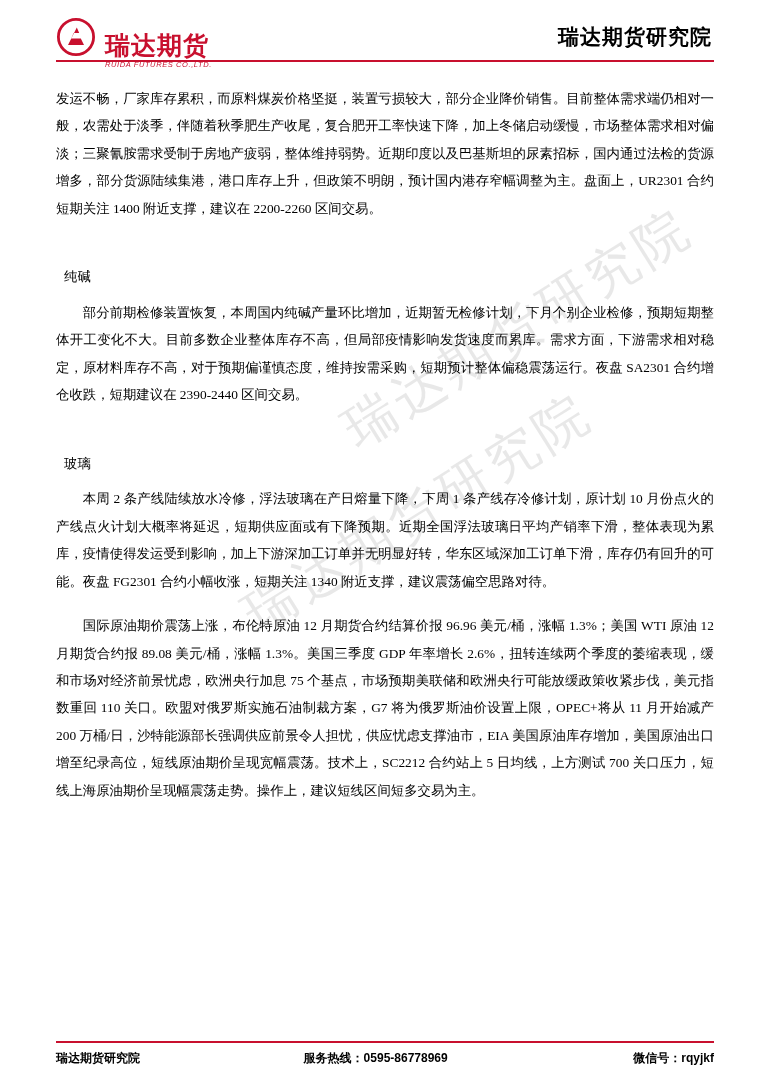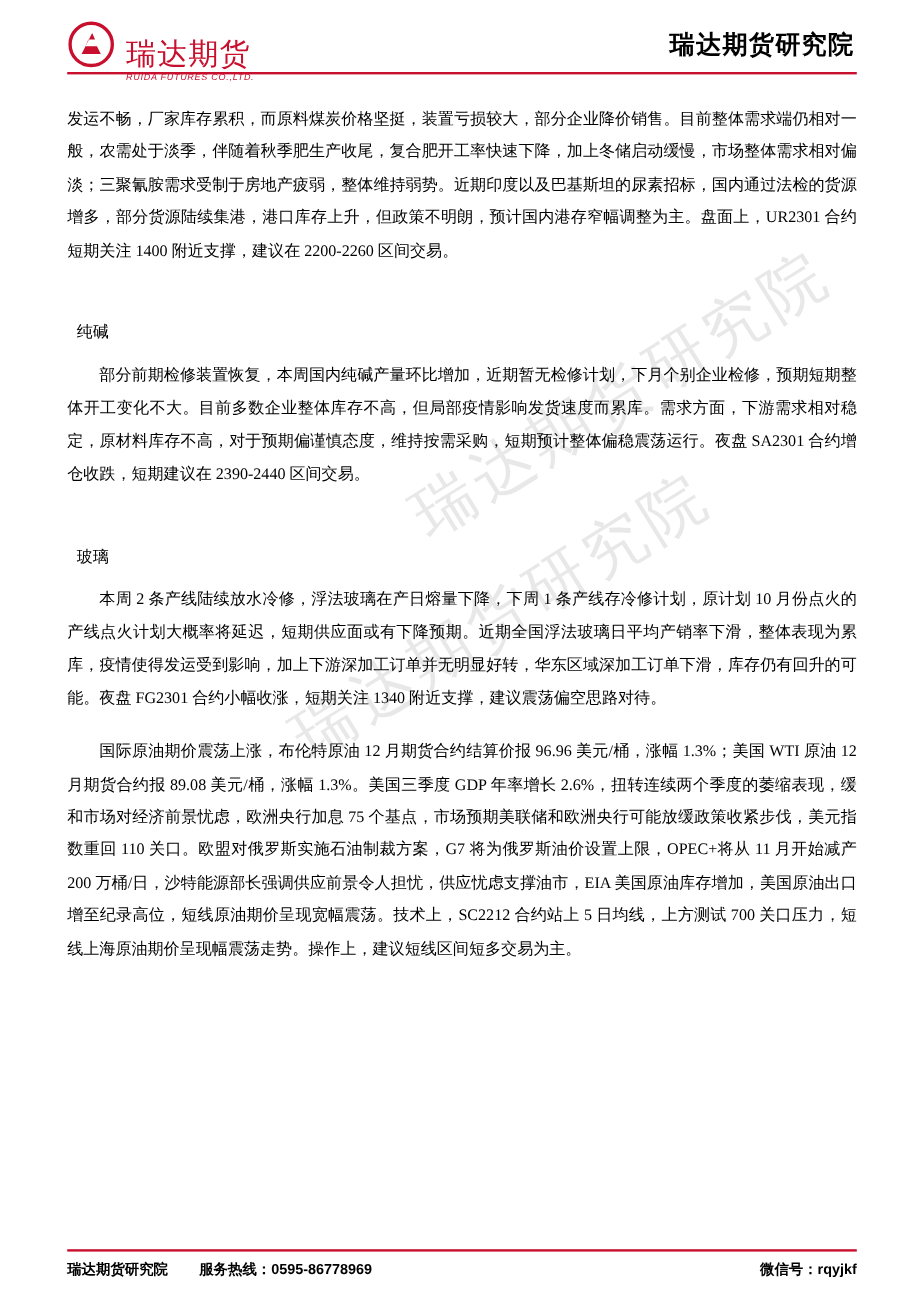--- a/index.html
+++ b/index.html
@@ -44,21 +44,21 @@
   }
   .brand-text {
     display: flex;
     flex-direction: column;
     justify-content: center;
     line-height: 1;
   }
   .brand-cn {
     font-family: "Liberation Sans", sans-serif;
     font-size: 25px;
-    font-weight: normal;
+    font-weight: bold;
     color: #c8102e;
     letter-spacing: 1px;
     margin-top: 28px;
   }
   .brand-en {
     font-family: "Liberation Sans", sans-serif;
     font-size: 7.5px;
     color: #c8102e;
     letter-spacing: 0.6px;
     margin-top: 3px;
@@ -145,21 +145,21 @@
   }
   .footer-row {
     display: flex;
     align-items: center;
     font-family: "Liberation Sans", sans-serif;
     font-size: 12px;
     font-weight: bold;
     color: #000;
   }
   .footer-left { flex: 0 0 auto; }
-  .footer-center { flex: 1 1 auto; padding-left: 26px;}
+  .footer-center { flex: 1 1 auto; text-align: center; padding-left: 26px;}
   .footer-right { flex: 0 0 auto; margin-left: 48px; }
 </style>
 </head>
 <body>
 
 <div class="page">
 
   <div class="watermark">
     <div class="wm-text wm-1">瑞达期货研究院</div>
     <div class="wm-text wm-2">瑞达期货研究院</div>

